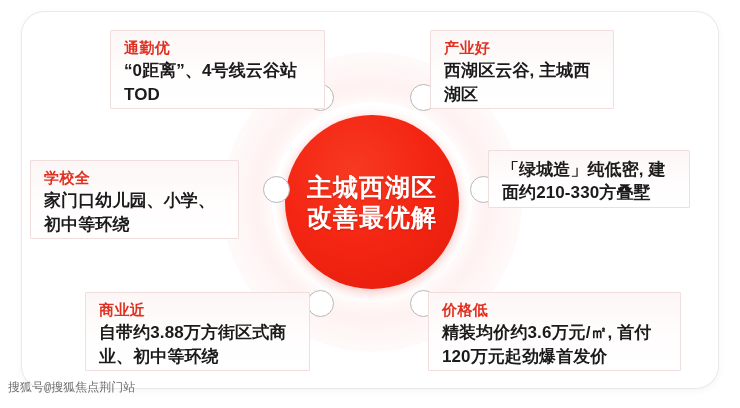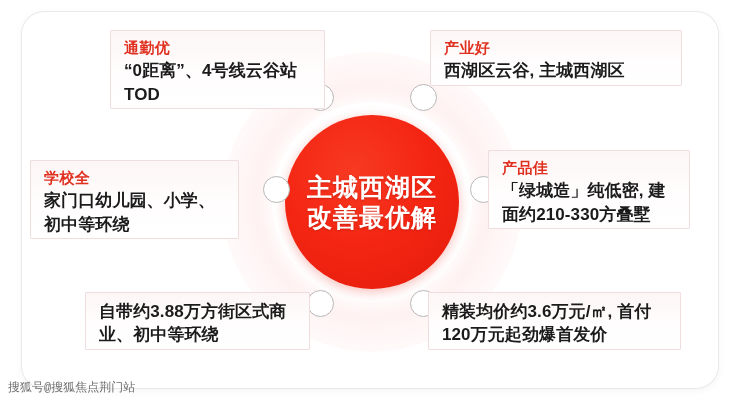--- a/index.html
+++ b/index.html
@@ -115,21 +115,21 @@
   }
   .card .body {
     color: #1b1b1b;
     font-size: 17px;
     font-weight: bold;
     line-height: 1.38;
     letter-spacing: 0.1px;
   }
 
   #card-commute  { left: 110px; top: 30px;  width: 215px; }
-  #card-industry { left: 430px; top: 30px;  width: 252px; }
+  #card-industry { left: 430px; top: 30px;  width: 184px; }
   #card-school   { left: 30px;  top: 160px; width: 209px; }
   #card-product  { left: 488px; top: 150px; width: 202px; }
   #card-business { left: 85px;  top: 292px; width: 225px; }
   #card-price    { left: 428px; top: 292px; width: 253px; }
 
   
   #watermark {
     position: absolute;
     left: 8px;
     top: 379px;
@@ -178,29 +178,30 @@
     <div class="title">产业好</div>
     <div class="body">西湖区云谷, 主城西湖区</div>
   </div>
 
   <div class="card" id="card-school">
     <div class="title">学校全</div>
     <div class="body">家门口幼儿园、小学、初中等环绕</div>
   </div>
 
   <div class="card" id="card-product">
-    <div class="title">产品佳</div>
     <div class="body">「绿城造」纯低密, 建面约210-330方叠墅</div>
   </div>
 
   <div class="card" id="card-business">
+    <div class="title">商业近</div>
     <div class="body">自带约3.88万方街区式商业、初中等环绕</div>
   </div>
 
   <div class="card" id="card-price">
+    <div class="title">价格低</div>
     <div class="body">精装均价约3.6万元/㎡, 首付120万元起劲爆首发价</div>
   </div>
 
   <div id="watermark">
     <span class="wm-mark">搜狐号@搜狐焦点荆门站</span>
   </div>
 
 </div>
 
 </body></html>

